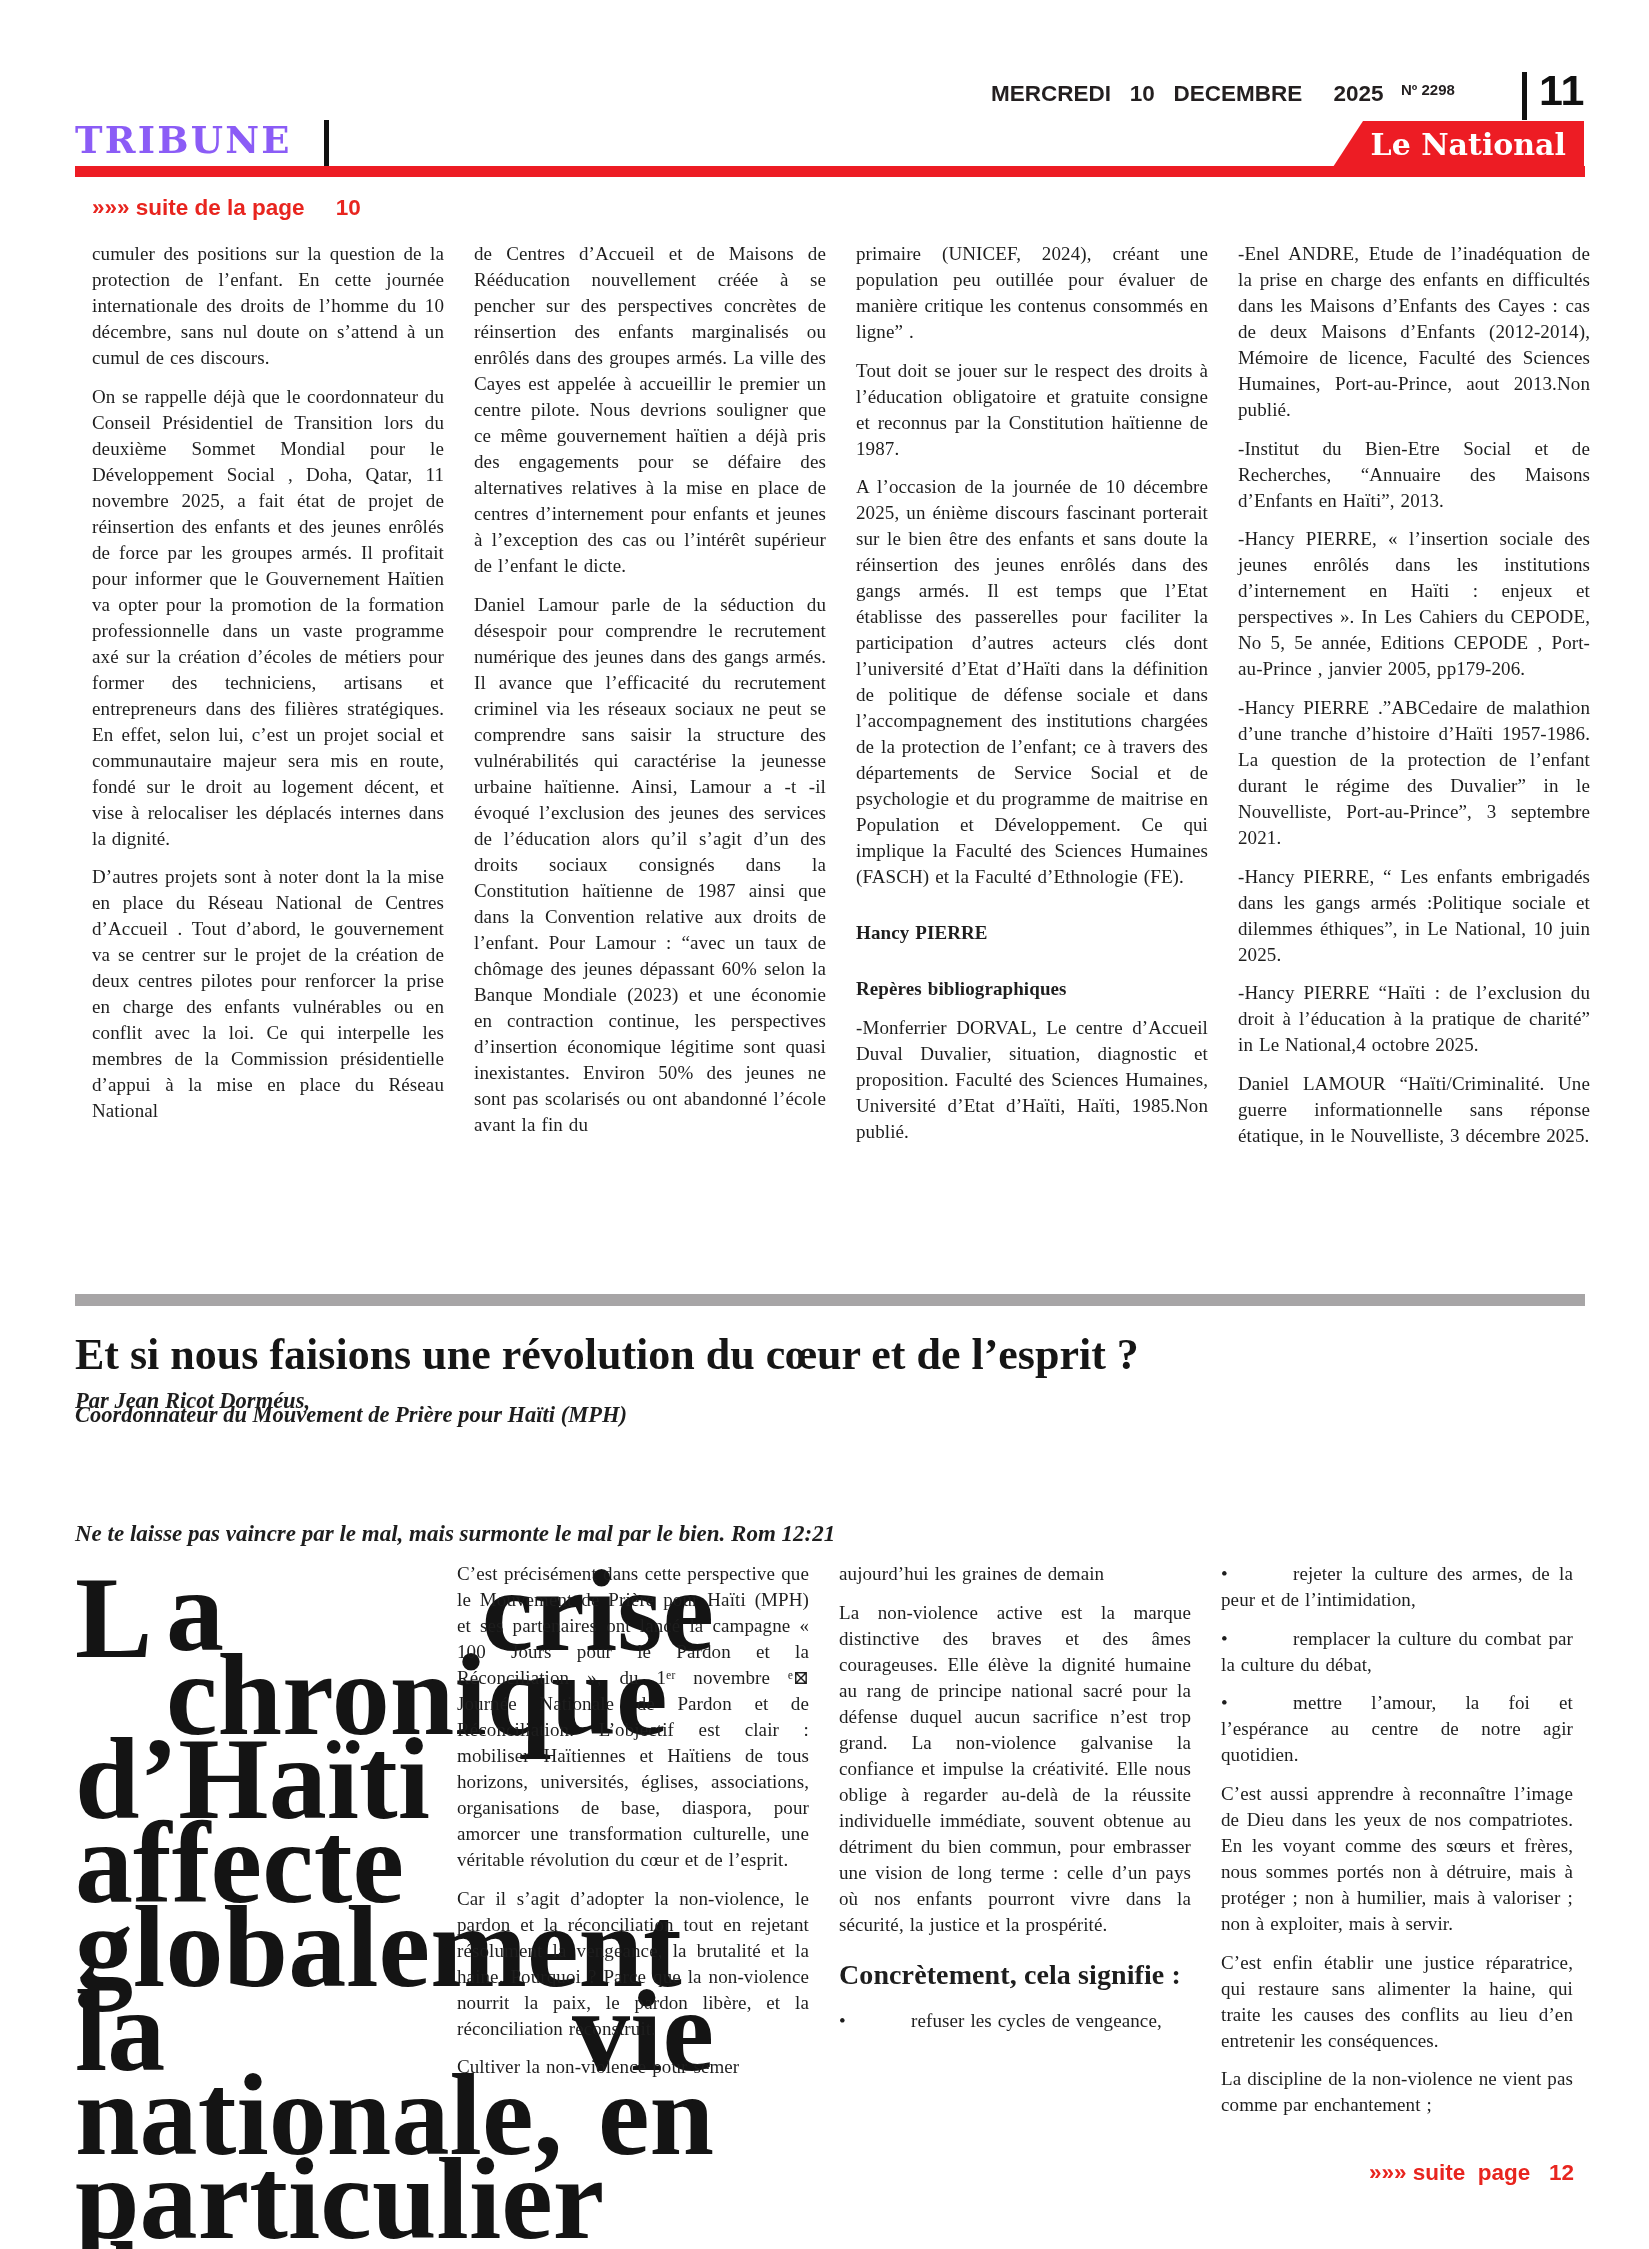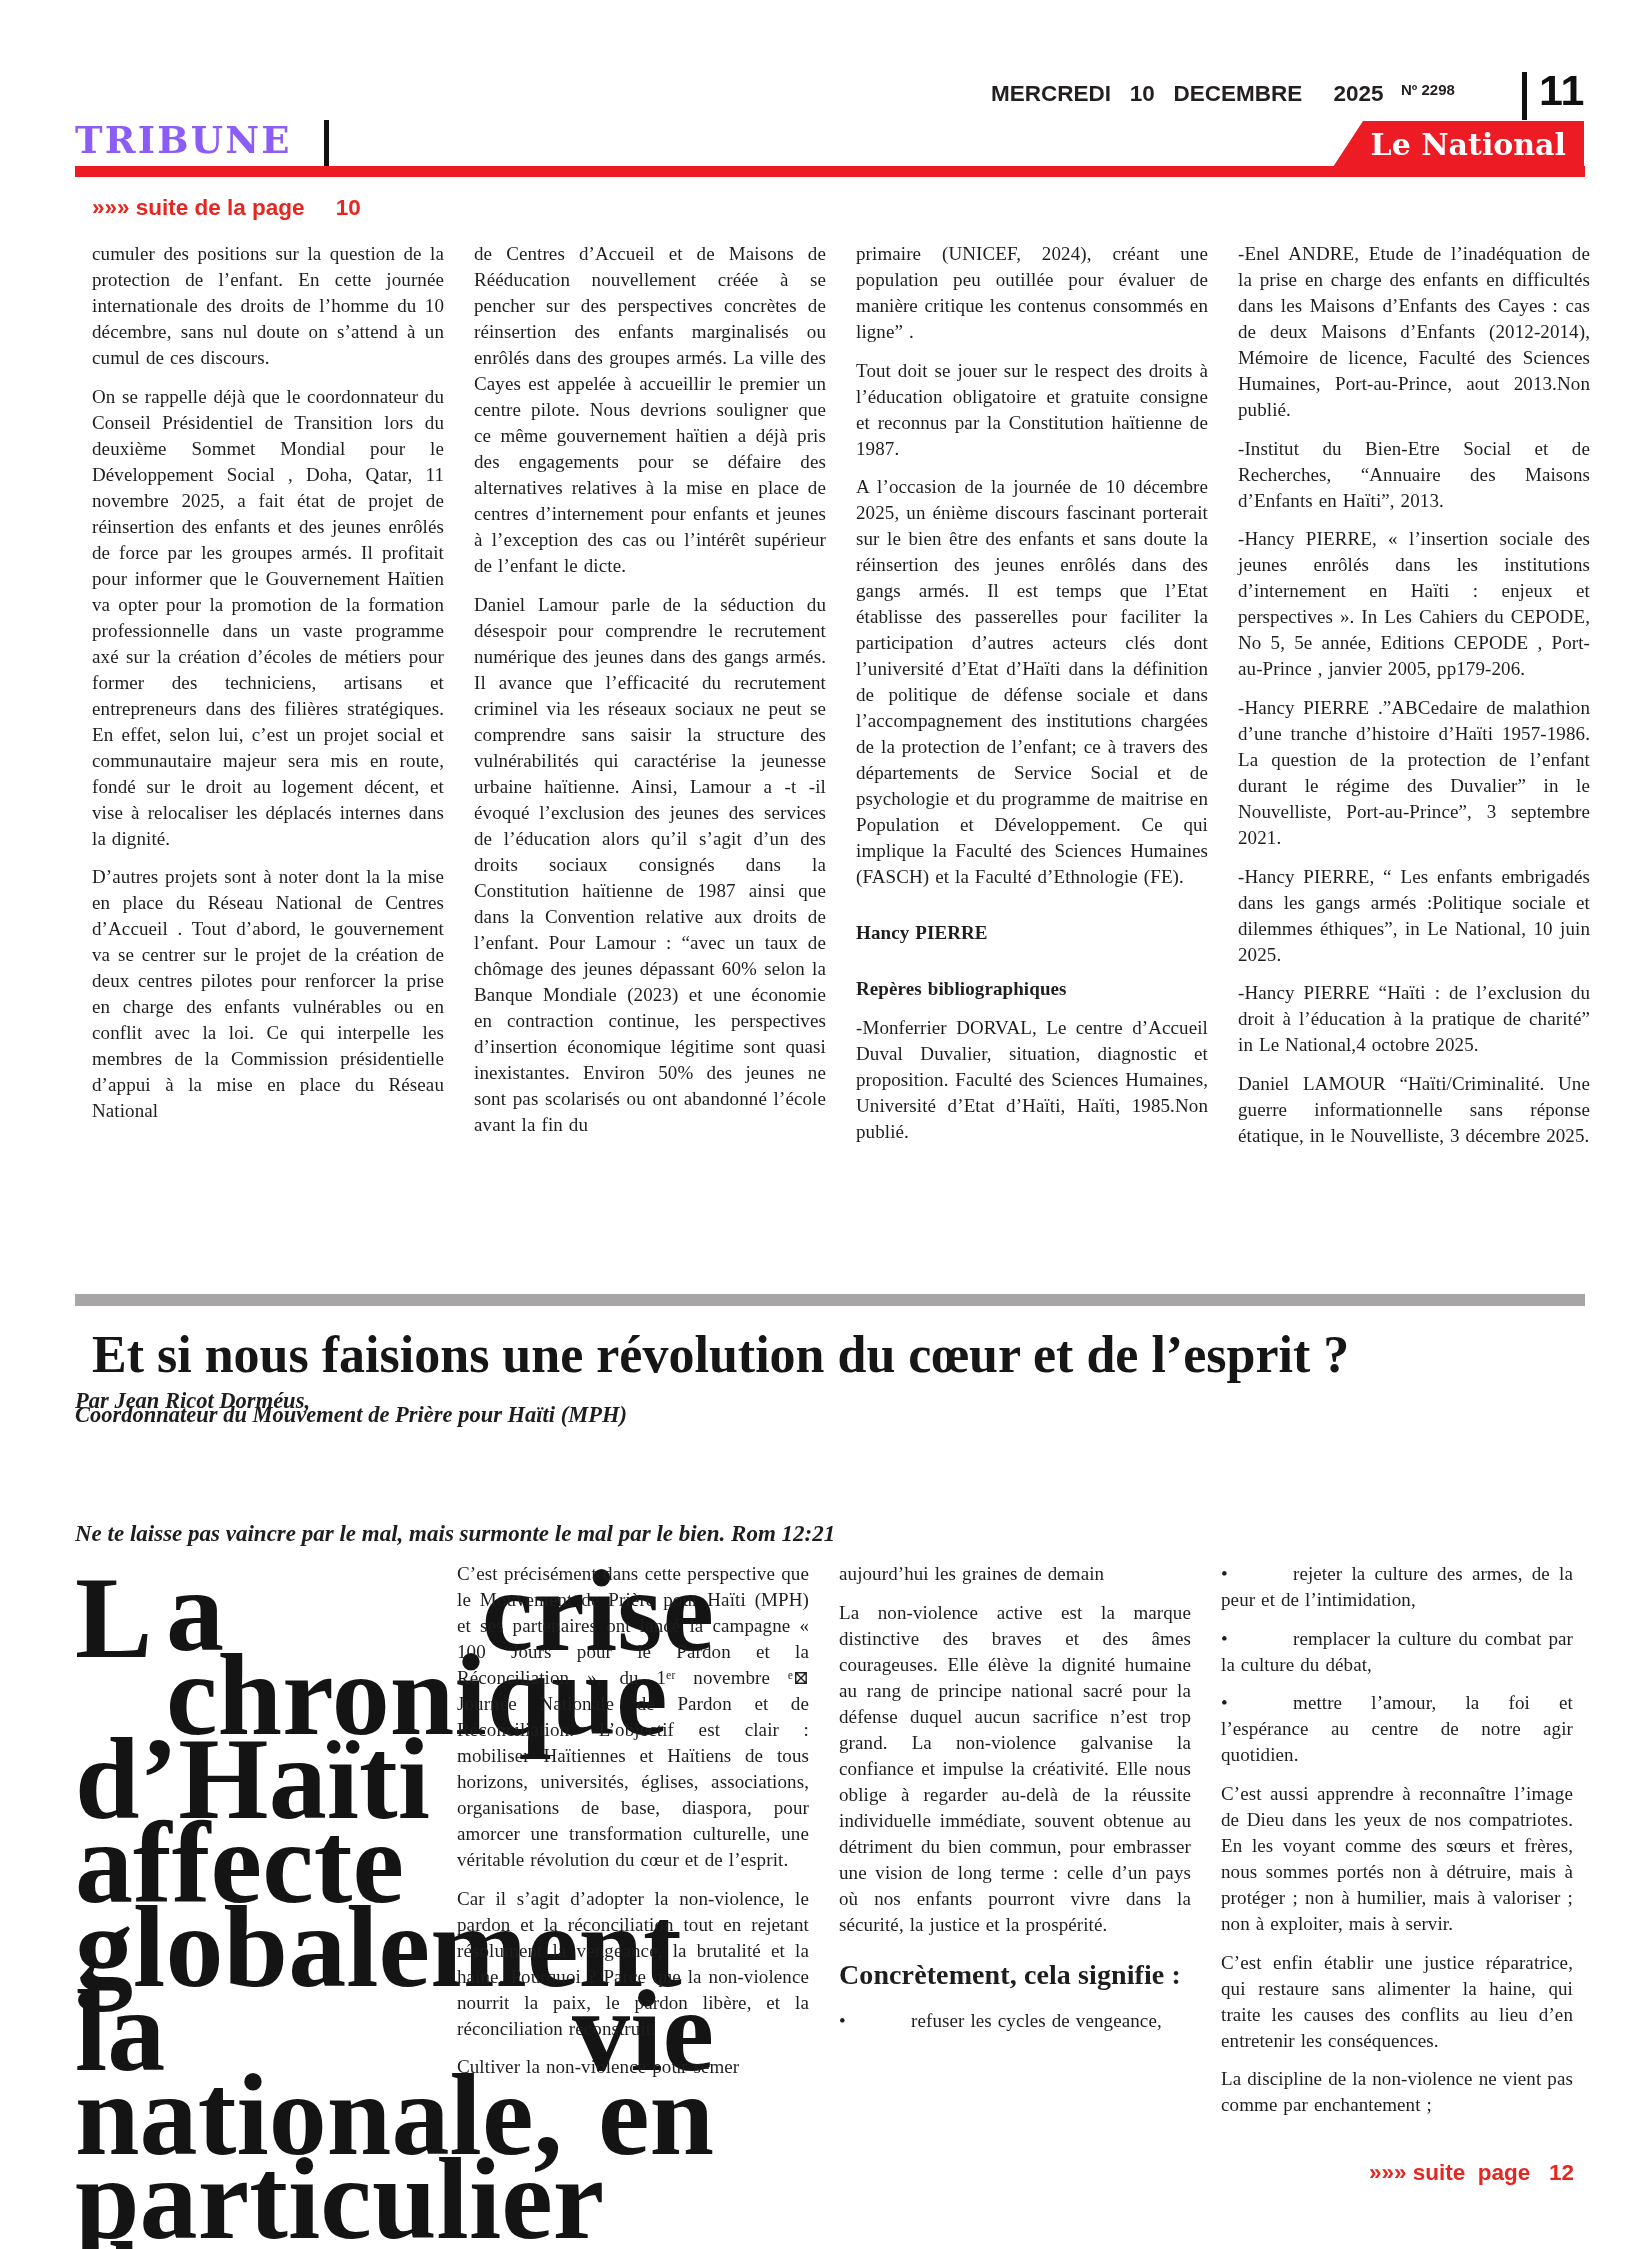--- a/index.html
+++ b/index.html
@@ -41,22 +41,22 @@
         letter-spacing:0.1px;word-spacing:1.1px;}
   .para.bold{font-weight:bold;text-align:left;margin-top:30px;}
   .para.subhead{font-weight:bold;font-size:28px;line-height:31.5px;text-align:left;
                 margin:21px 0 18px 0;word-spacing:0;}
   .para.bullet .bul{display:inline-block;width:72px;}
   .dropcap{float:left;font-weight:bold;font-size:116px;line-height:84px;
            padding:7.5px 13.5px 0 0;color:#141414;}
 
   
   .divider{position:absolute;top:1294px;left:75px;width:1510px;height:12px;background:#a7a5a6;}
-  .headline{position:absolute;top:1326px;left:92px;width:1470px;
-            font-weight:bold;font-size:52px;line-height:57px;color:#161616;letter-spacing:0;}
+  .headline{position:absolute;top:1326px;left:75px;width:1470px;
+            font-weight:bold;font-size:44px;line-height:57px;color:#161616;letter-spacing:0;}
   .byline{position:absolute;top:1388px;left:75px;font-weight:bold;font-style:italic;
           font-size:22.5px;color:#1e1e1e;}
   .byline-role{position:absolute;top:1402px;left:75px;font-weight:bold;font-style:italic;
                font-size:22.5px;color:#1e1e1e;}
   .epigraph{position:absolute;top:1521px;left:75px;width:1125px;font-weight:bold;font-style:italic;
             font-size:23px;color:#1e1e1e;}
   .cont-bottom{position:absolute;top:2160px;left:1222px;width:352px;text-align:right;white-space:pre-wrap;
                font-family:"Liberation Sans","DejaVu Sans",sans-serif;font-weight:bold;
                font-size:22.5px;color:#e8251f;}
 </style>

